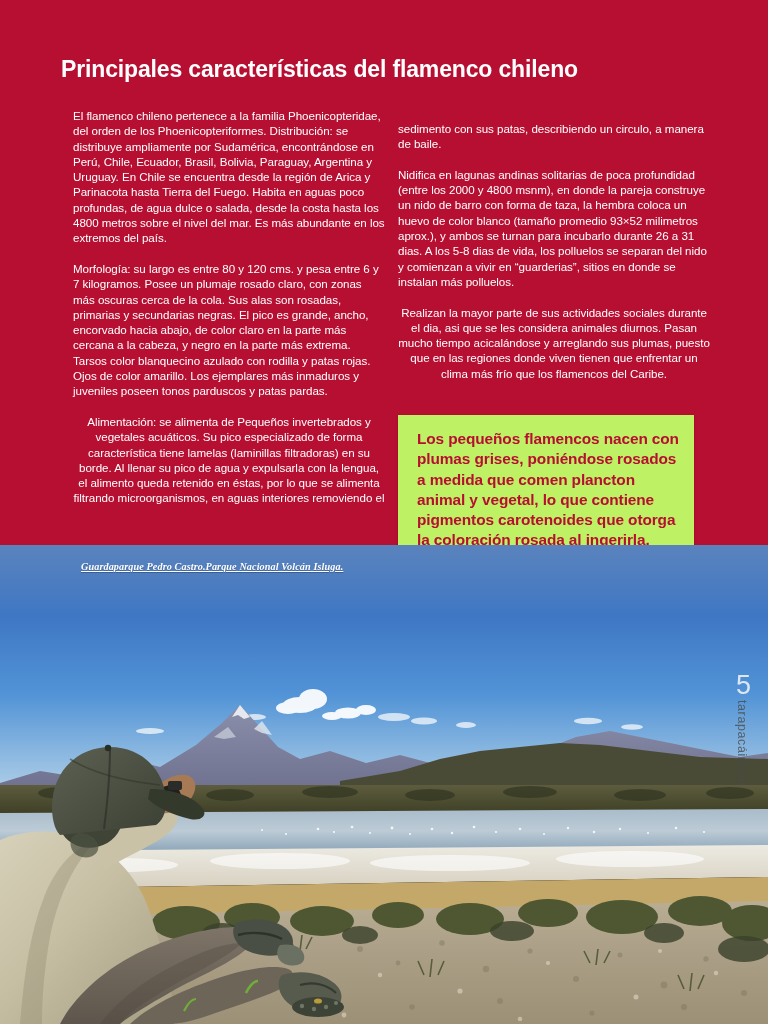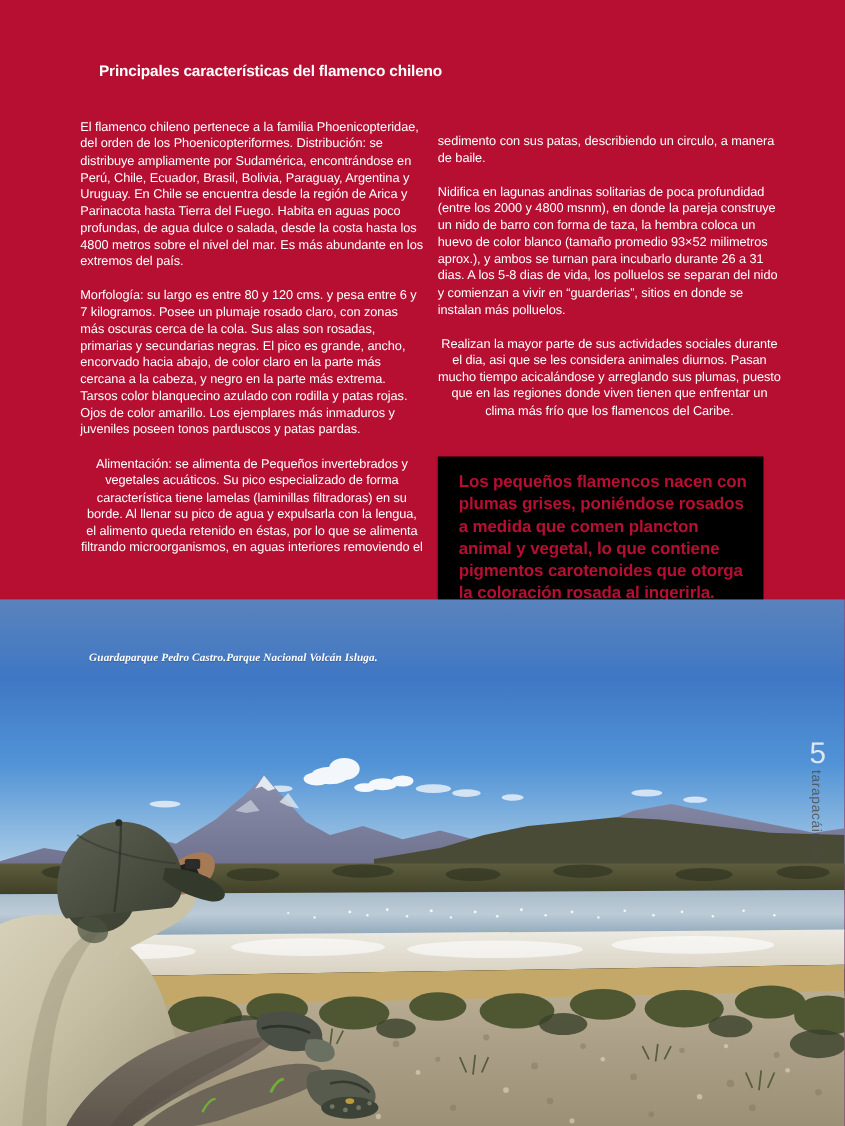--- a/index.html
+++ b/index.html
@@ -13,24 +13,24 @@
   #page {
     position:relative;
     width:768px; height:1024px;
     background:#B70F32;
     overflow:hidden;
   }
 
   
   #page-title {
     position:absolute;
-    left:90px; top:56px;
+    left:61px; top:56px;
     width:620px;
     color:#ffffff;
-    font-size:14px;
+    font-size:23px;
     font-weight:bold;
     letter-spacing:-0.15px;
     line-height:1.2;
   }
 
   
   .col {
     position:absolute;
     top:108px;
     width:312px;
@@ -42,21 +42,21 @@
   #col-left  { left:73px; }
   #col-right { left:398px;margin-top:13px; }
   .col p { margin-bottom:15.3px; }
   .col p:last-child { margin-bottom:0;text-align:center; }
 
   
   #pullquote {
     position:absolute;
     left:398px; top:415px;
     width:296px; height:180px;
-    background:#000000;
+    background:#bef264;
     box-shadow:0 1px 3px rgba(0,0,0,.18);
   }
   #pullquote-text {
     position:absolute;
     left:19px; top:14px;
     width:262px;
     color:#B70F32;
     font-size:15.4px;
     font-weight:bold;
     line-height:20.3px;
@@ -69,28 +69,29 @@
     left:0; top:545px;
     width:768px; height:479px;
     overflow:hidden;
     background:#5b86bd;
   }
   #photo svg { display:block; width:768px; height:479px; }
 
   
   #photo-caption {
     position:absolute;
-    left:81px; top:593px;
+    left:81px; top:561px;
     color:#ffffff;
     font-family:"Liberation Serif", serif;
     font-style:italic;
     font-weight:bold;
     font-size:10.2px;
     letter-spacing:0.1px;
     text-shadow:0 1px 1px rgba(0,0,0,.25);
+    text-decoration:underline;
   }
 
   
   #folio {
     position:absolute;
     right:17px; top:672px;
     color:#e9eef4;
     font-size:27px;
     font-weight:300;
     line-height:1;

